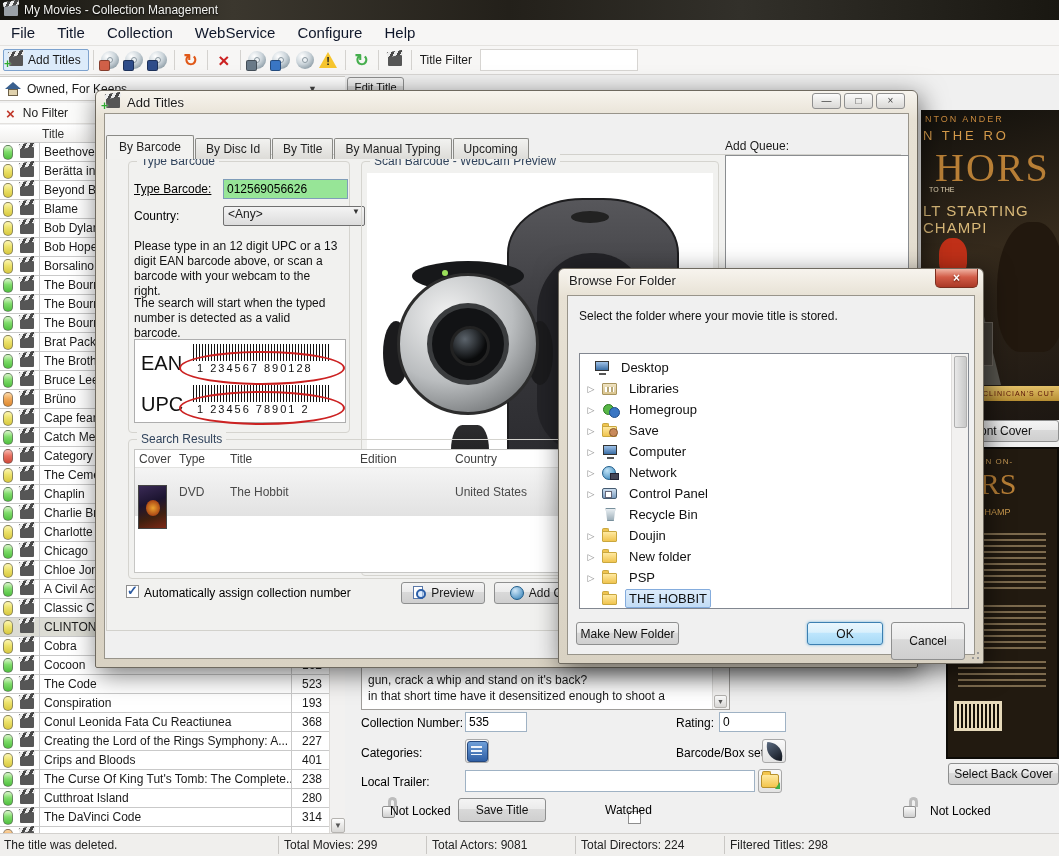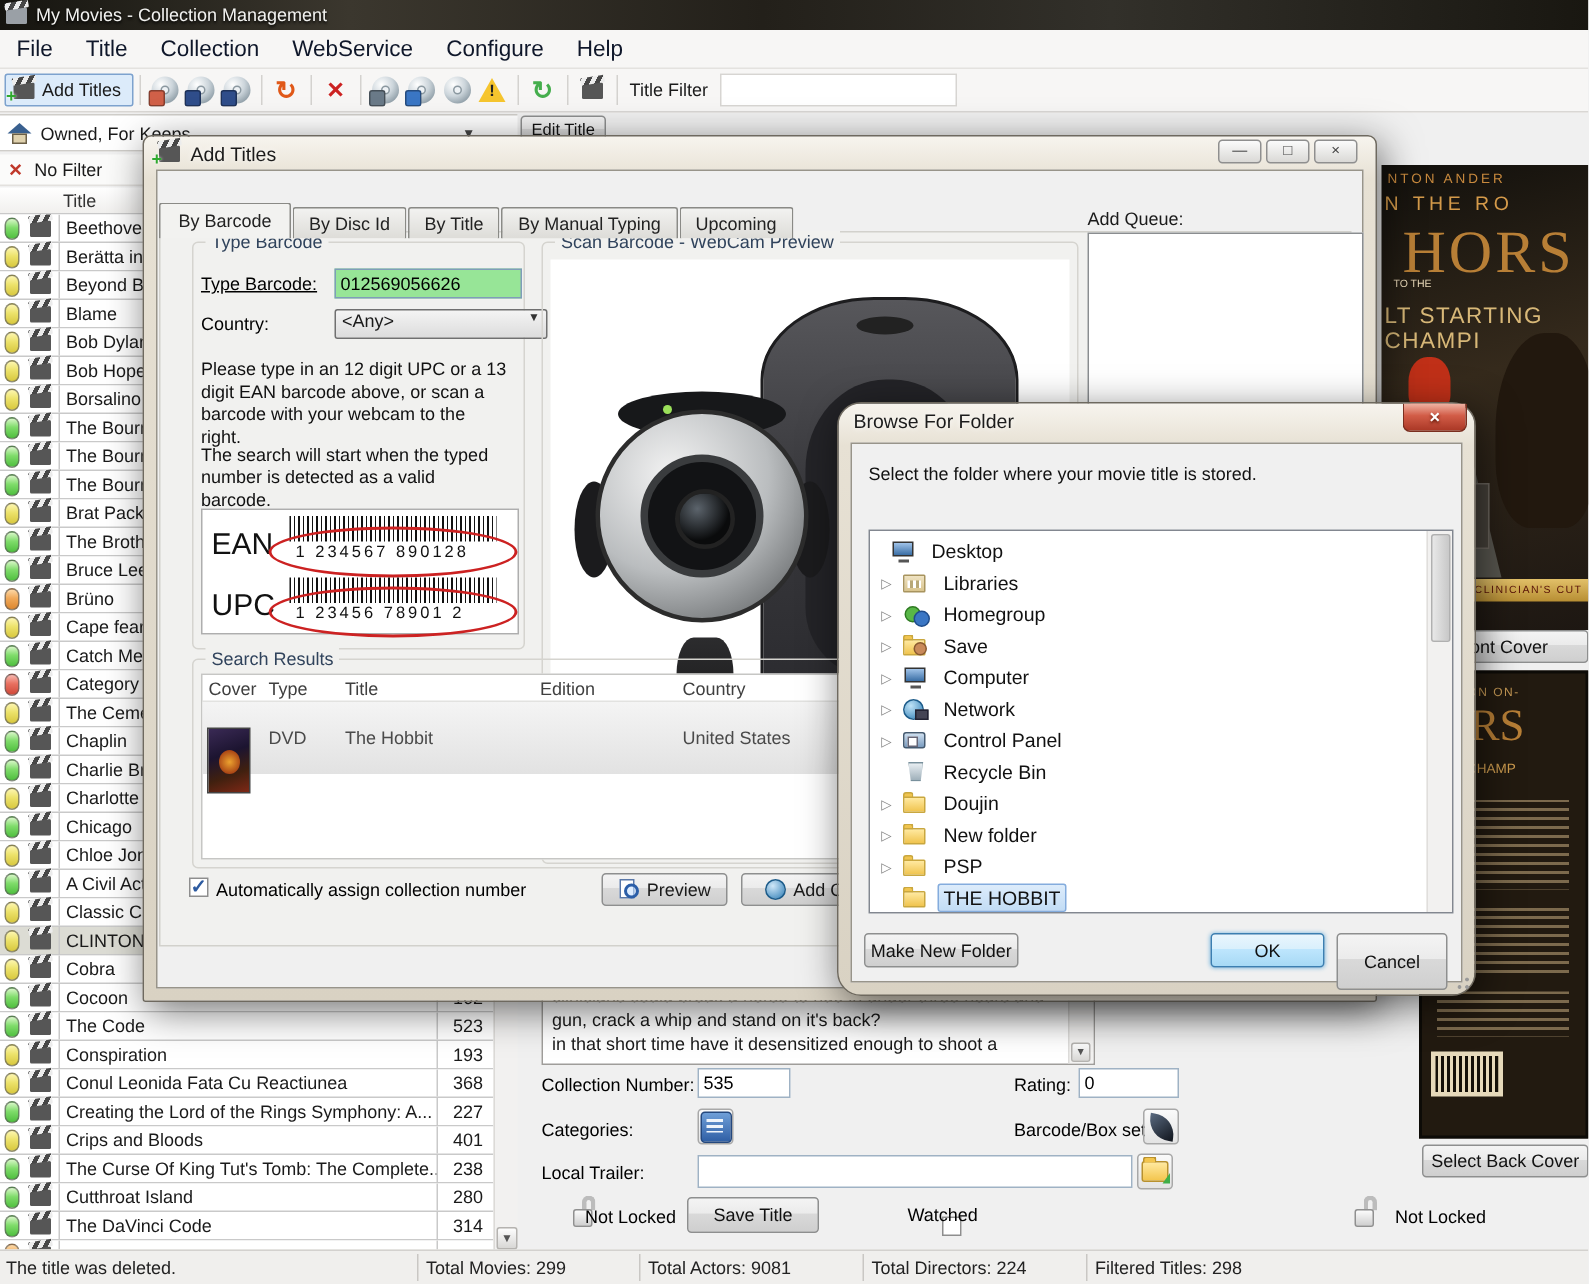--- a/index.html
+++ b/index.html
@@ -156,21 +156,21 @@
   #res-row span{position:absolute;top:17px;}
   #thumb{position:absolute;left:3px;top:2px;width:29px;height:44px;background:linear-gradient(160deg,#3a2a55 0%,#1c1430 40%,#40200f 70%,#7e2816 100%);border:1px solid #444;box-sizing:border-box;}
   #thumb::after{content:"";position:absolute;left:7px;top:14px;width:14px;height:16px;border-radius:50%;background:radial-gradient(circle,#eca22f,#a33c12 80%);}
   .dlgbtn{position:absolute;height:22px;display:flex;align-items:center;justify-content:center;gap:5px;background:linear-gradient(#f4f4f4,#ebebeb 45%,#d9d9d9 46%,#cfcfcf);border:1px solid #8e8f8f;border-radius:3px;font-size:12px;box-sizing:border-box;}
   .ico-mag{width:14px;height:14px;position:relative;display:inline-block;}
   .ico-mag::before{content:"";position:absolute;left:1px;top:0;width:8px;height:11px;background:#fff;border:1px solid #5a78a8;}
   .ico-mag::after{content:"";position:absolute;right:0;bottom:1px;width:6px;height:6px;border:2px solid #2b5ea8;border-radius:50%;background:rgba(200,225,255,.6);}
   .ico-globe{width:14px;height:14px;border-radius:50%;background:radial-gradient(circle at 35% 30%,#cfe7f8,#2e7db5);border:1px solid #1d5c8a;box-sizing:border-box;display:inline-block;}
 
   
-  #dlg-browse{left:558px;top:268px;width:424px;height:394px;z-index:20;border-radius:16px;}
+  #dlg-browse{left:558px;top:268px;width:424px;height:394px;z-index:20;}
   #dlg-browse .dlg-client{left:8px;top:26px;width:408px;height:360px;}
   #browse-close{right:5px;top:0;}
   #browse-instr{position:absolute;left:20px;top:40px;color:#111;}
   #tree{position:absolute;left:20px;top:84px;width:390px;height:256px;background:#fff;border:1px solid #828790;box-sizing:border-box;overflow:hidden;padding-top:3px;}
   #tree .sbar{position:absolute;right:0;top:0;bottom:0;width:16px;background:#f2f1f0;border-left:1px solid #e0dedc;}
   #tree .sbar .th{position:absolute;left:2px;top:2px;width:11px;height:70px;background:linear-gradient(90deg,#e8e8e8,#c8c8c8);border:1px solid #b0b0b0;border-radius:2px;}
   .trow{display:flex;align-items:center;height:21px;font-size:13px;color:#111;}
   .trow .exp{width:10px;font-size:9px;color:#8a8a8a;text-align:center;flex:none;}
   .trow[data-exp="false"] .exp{visibility:hidden;}
   .trow[data-lvl="0"]{padding-left:8px;}

